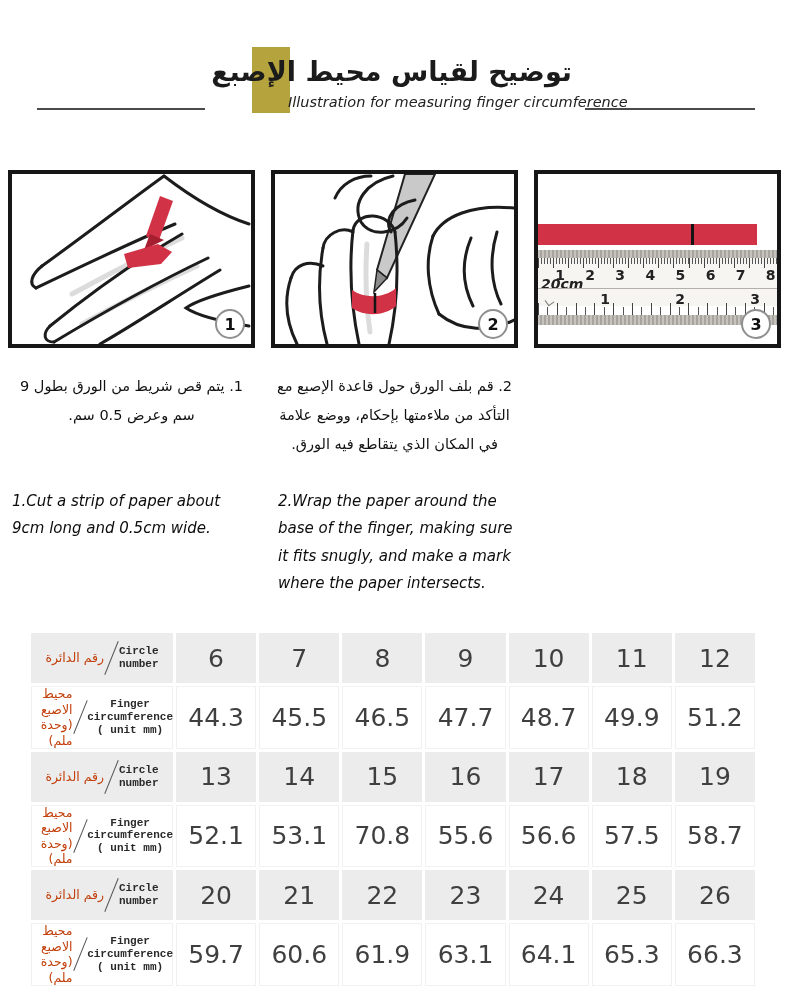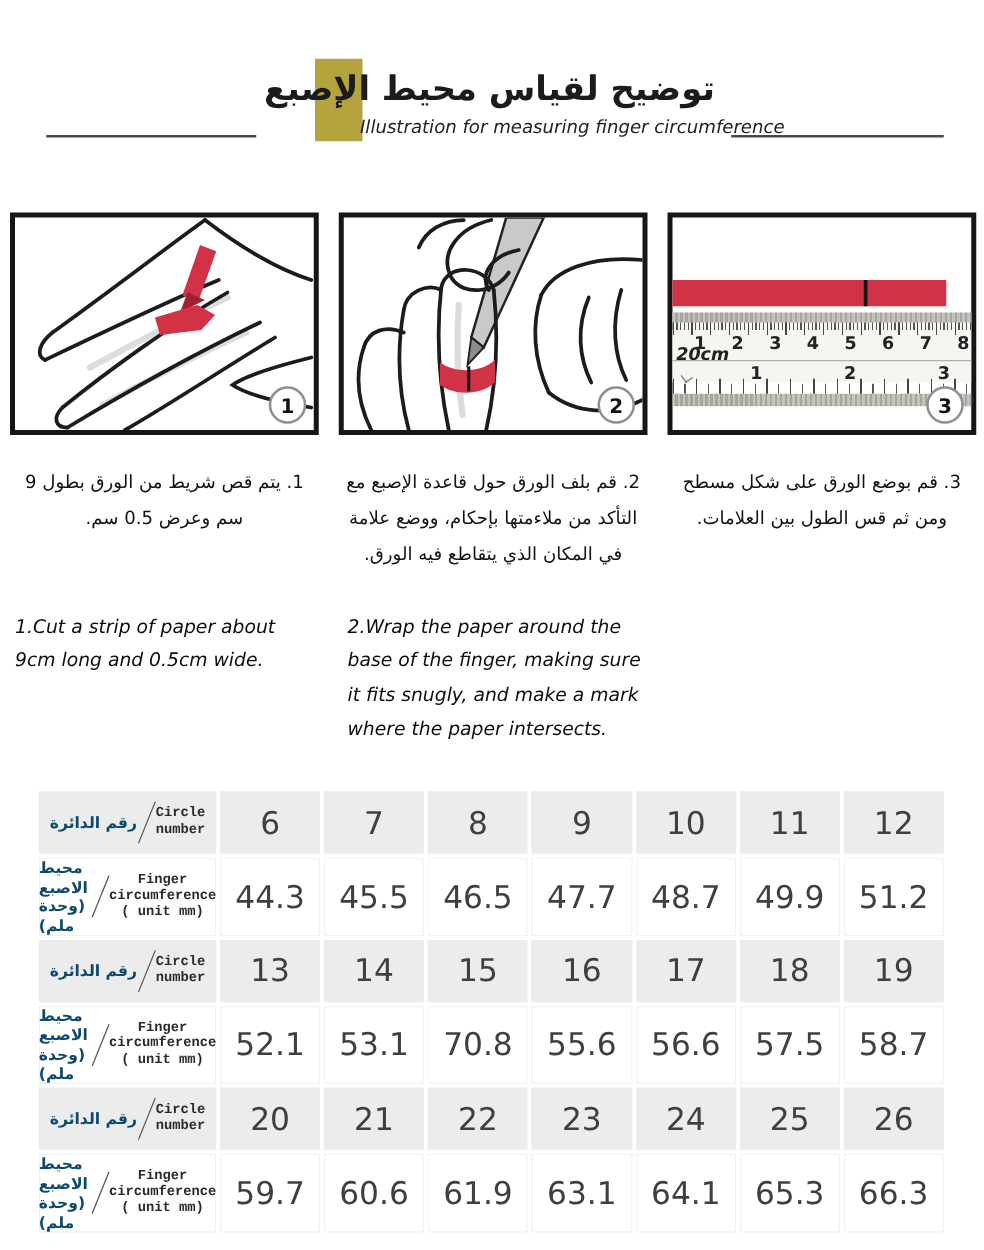--- a/index.html
+++ b/index.html
@@ -59,21 +59,21 @@
 
   
   table.sizes{position:absolute;left:28px;top:630px;width:730px;border-collapse:separate;
               border-spacing:3px;table-layout:fixed;}
   table.sizes col.hcol{width:142px;}
   table.sizes th,table.sizes td{padding:0;height:50px;vertical-align:middle;}
   tr.circle th,tr.circle td{background:#ececec;}
   tr.circumference th,tr.circumference td{background:#fff;box-shadow:inset 0 0 0 1px #f1f1f1;}
   table.sizes td{text-align:center;font-size:25px;color:#3f3f3f;}
   .hdr-wrap{display:flex;align-items:center;justify-content:center;gap:4px;}
-  .hdr-ar{direction:rtl;font-size:12.5px;font-weight:bold;text-align:left;line-height:1.25;color:#0c4a6e;}
+  .hdr-ar{direction:rtl;font-size:12.5px;font-weight:normal;text-align:right;line-height:1.25;color:#c2410c;}
   .hdr-slash{width:1px;height:36px;background:#555;transform:rotate(22deg);margin:0 3px;}
   .hdr-en{font-family:"Liberation Mono","DejaVu Sans Mono",monospace;font-size:11px;
           line-height:1.15;text-align:center;color:#2a2a2a;}
 </style>
 </head>
 <body>
 
 <div class="page">
 
   <div class="hdr-rule left"></div>
@@ -170,21 +170,20 @@
       <div class="ruler-small-mark"></div>
       <div class="ticks-in"></div>
       <div class="ticks-in4"></div>
       <div class="band-bottom"></div>
     </div>
     <div class="badge">3</div>
   </div>
 
   <div class="cap-ar c1" dir="rtl">1. يتم قص شريط من الورق بطول 9 سم وعرض 0.5 سم.</div>
   <div class="cap-ar c2" dir="rtl">2. قم بلف الورق حول قاعدة الإصبع مع التأكد من ملاءمتها بإحكام، ووضع علامة في المكان الذي يتقاطع فيه الورق.</div>
-  <div class="cap-ar c3" dir="rtl">3. قم بوضع الورق على شكل مسطح ومن ثم قس الطول بين العلامات.</div>
 
   <div class="cap-en c1">1.Cut a strip of paper about 9cm long and 0.5cm wide.</div>
   <div class="cap-en c2">2.Wrap the paper around the base of the finger, making sure it fits snugly, and make a mark where the paper intersects.</div>
 
   <table class="sizes">
     <colgroup>
         <col class="hcol">
         <col>
         <col>
         <col>

